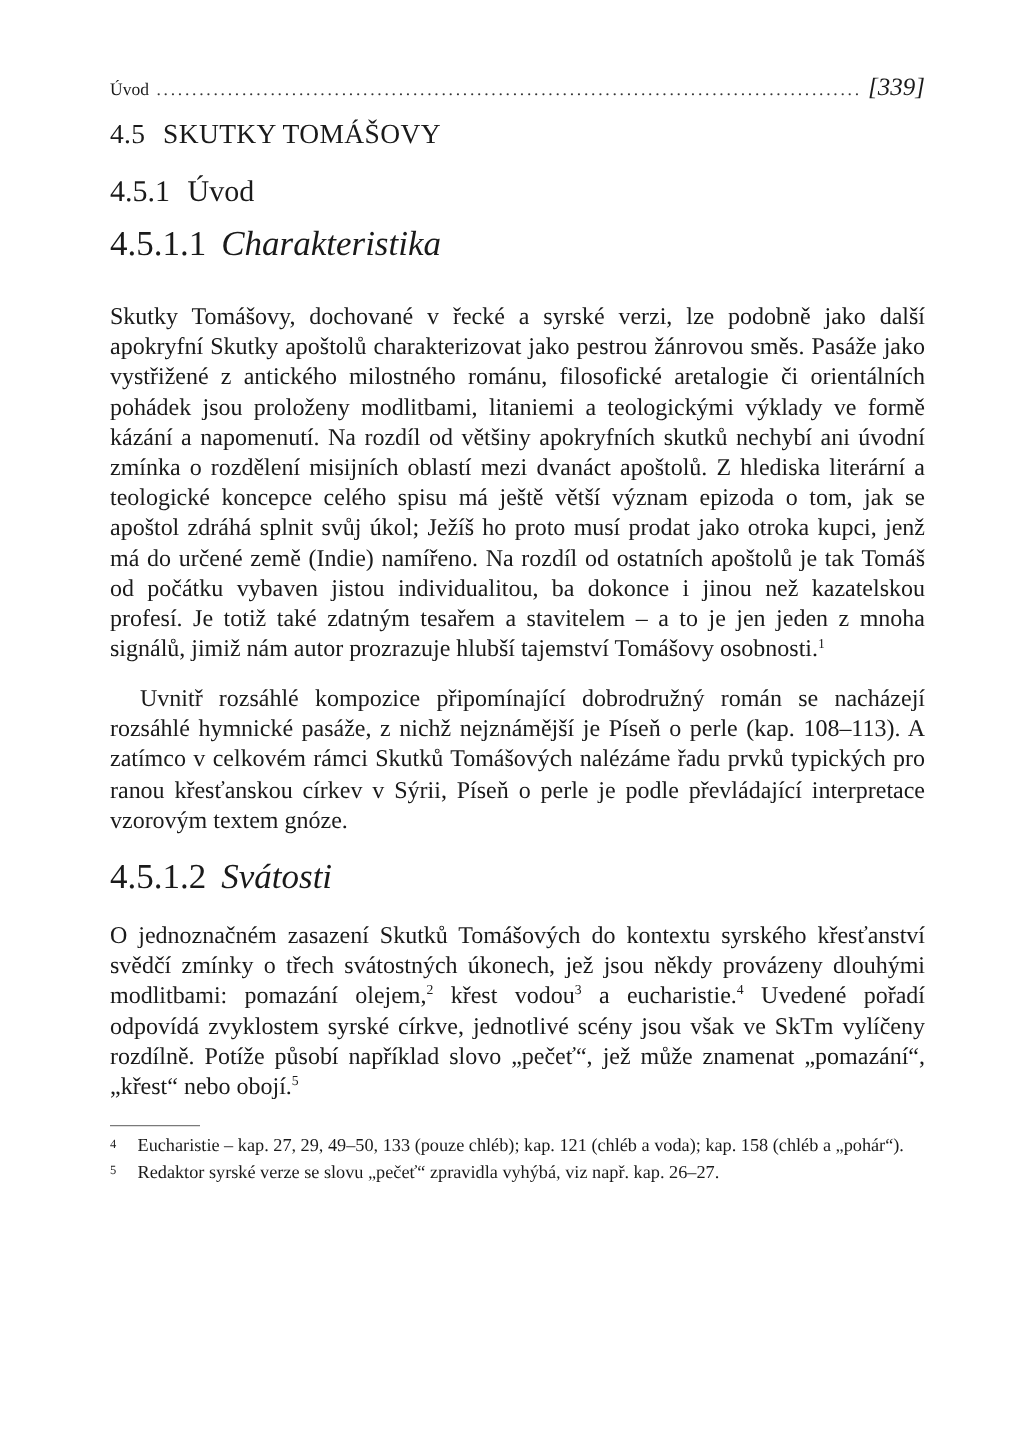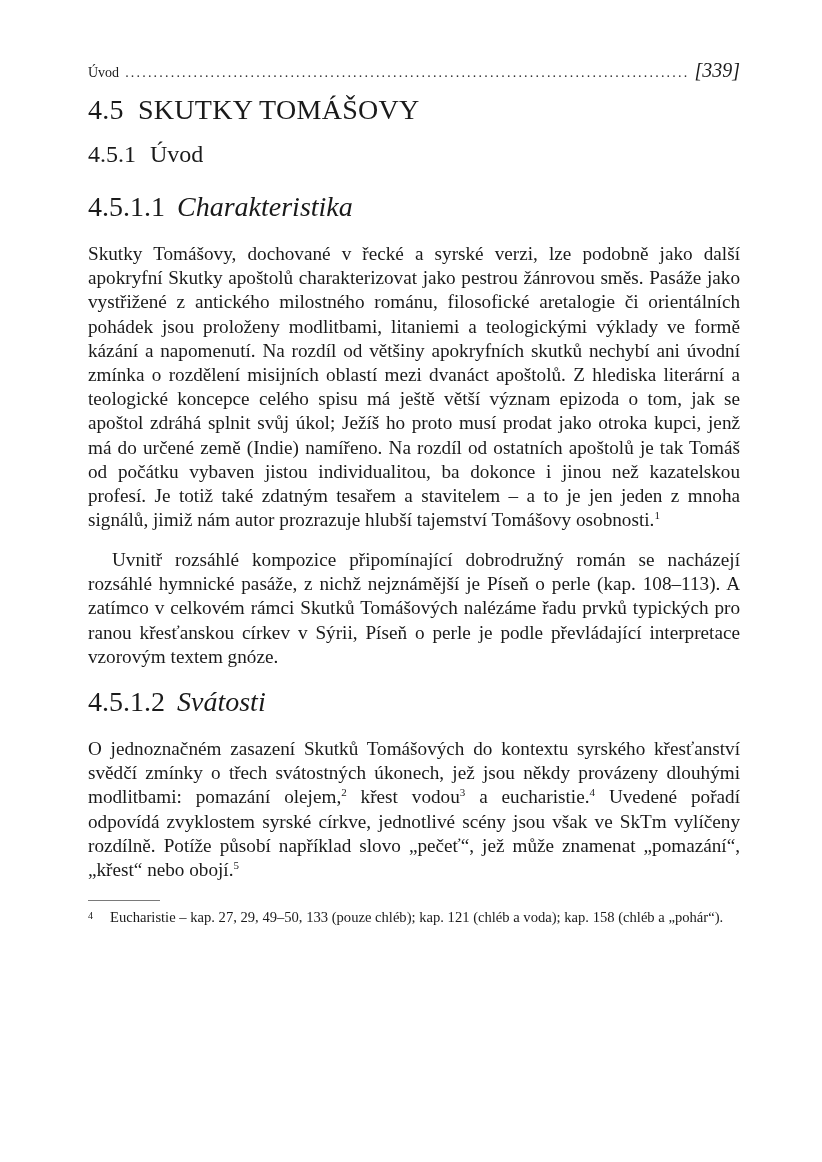--- a/index.html
+++ b/index.html
@@ -4,26 +4,26 @@
 <style>
   html, body { margin: 0; padding: 0; background: #ffffff; }
   body { width: 822px; height: 1162px; position: relative; overflow: hidden; color: #1a1a1a; font-family: "DejaVu Serif", "Liberation Serif", serif; }
   .page { position: absolute; left: 88px; top: 0; width: 652px; }
 
   .running-head { position: absolute; top: 59px; left: 0; width: 652px; display: flex; align-items: baseline; font-size: 14px; font-family: "Liberation Serif", serif; }
   .running-head .title { white-space: nowrap; }
   .running-head .leader { flex: 1; overflow: hidden; white-space: nowrap; margin: 0 6px; letter-spacing: 2.2px; color: #333; }
   .running-head .pageno { white-space: nowrap; font-size: 20px; font-style: italic; }
 
-  .h-chapter { position: absolute; top: 94px; left: 0; font-size: 28px; font-family: "Liberation Serif", serif; letter-spacing: 0.3px; margin: 0; font-weight: normal; white-space: nowrap; }
+  .h-chapter { position: absolute; top: 94px; left: 0; font-size: 22px; font-family: "Liberation Serif", serif; letter-spacing: 0.3px; margin: 0; font-weight: normal; white-space: nowrap; }
   .h-section { position: absolute; top: 141px; left: 0; font-size: 24px; font-family: "Liberation Serif", serif; margin: 0; font-weight: normal; white-space: nowrap; }
   .h-sub { position: absolute; left: 0; font-size: 28px; font-family: "Liberation Serif", serif; margin: 0; font-weight: normal; white-space: nowrap; }
   .h-sub .num { margin-right: 12px; }
   .h-sub .t { font-style: italic; }
-  .h-sub-1 { top: 191px; }
+  .h-sub-1 { top: 180px; }
   .h-sub-2 { top: 686px; }
   .h-chapter .num, .h-section .num { margin-right: 14px; }
 
   .para { position: absolute; left: 0; width: 652px; font-family: "Liberation Serif", serif; font-size: 19.2px; line-height: 24.2px; text-align: justify; margin: 0; }
   .para-1 { top: 242px; }
   .para-2 { top: 548px; text-indent: 24px; }
   .para-3 { top: 737px; }
   sup { font-size: 11px; line-height: 0; vertical-align: 7px; }
 
   .fn-rule { position: absolute; top: 900px; left: 0; width: 72px; height: 1px; background: #7a7a7a; }
@@ -61,15 +61,16 @@
   <h3 class="h-sub h-sub-2">
     <span class="num">4.5.1.2</span><span class="t">Svátosti</span>
   </h3>
 
   <p class="para para-3"><span>O jednoznačném zasazení Skutků Tomášových do kontextu syrského křesťanství svědčí zmínky o třech svátostných úkonech, jež jsou někdy provázeny dlouhými modlitbami: pomazání olejem,</span><sup>2</sup><span> křest vodou</span><sup>3</sup><span> a eucharistie.</span><sup>4</sup><span> Uvedené pořadí odpovídá zvyklostem syrské církve, jednotlivé scény jsou však ve SkTm vylíčeny rozdílně. Potíže působí například slovo „pečeť“, jež může znamenat „pomazání“, „křest“ nebo obojí.</span><sup>5</sup></p>
 
   <div class="fn-rule"></div>
 
   <div class="footnotes">
     <p class="fn"><span class="mark">4</span><span>Eucharistie – kap. 27, 29, 49–50, 133 (pouze chléb); kap. 121 (chléb a voda); kap. 158 (chléb a „pohár“).</span></p>
+    <p class="fn"><span class="mark">5</span><span>Redaktor syrské verze se slovu „pečeť“ zpravidla vyhýbá, viz např. kap. 26–27.</span></p>
   </div>
 
 </div>
 
 </body></html>

